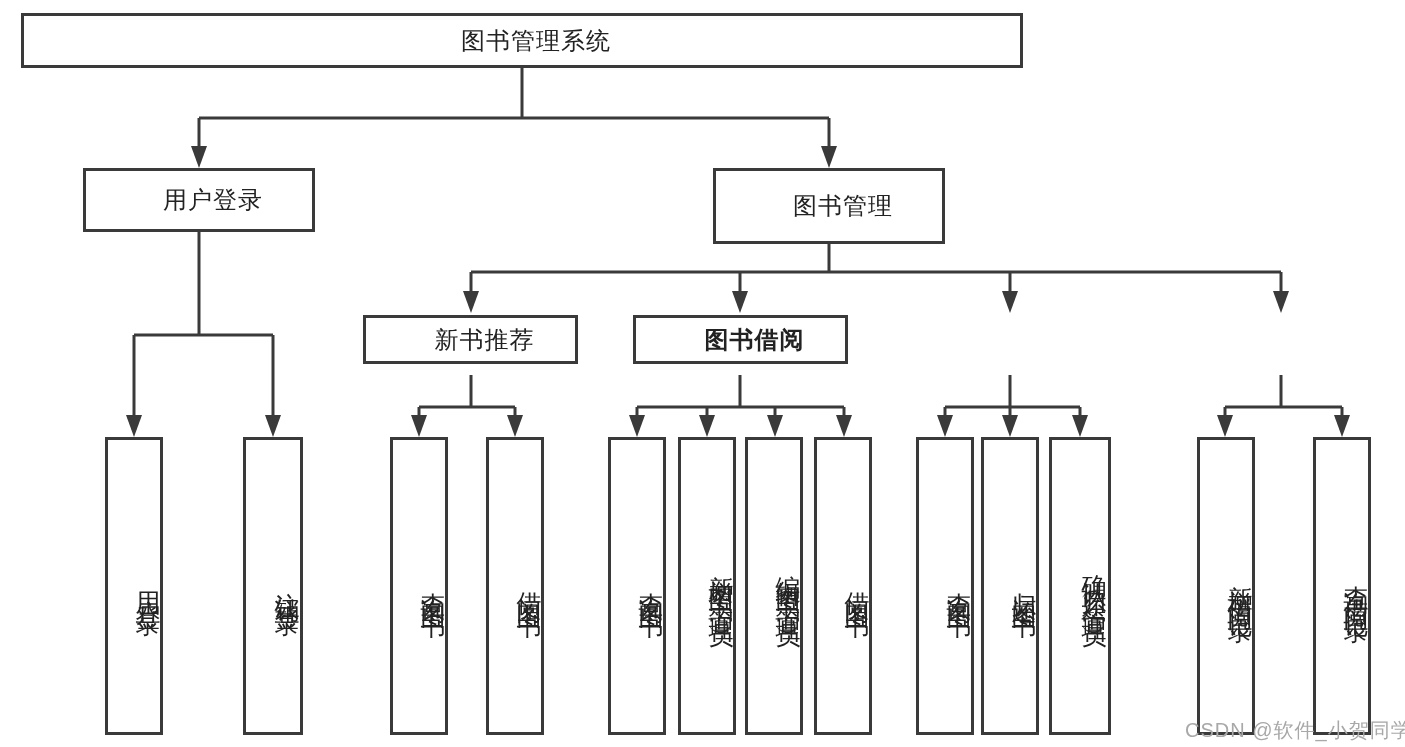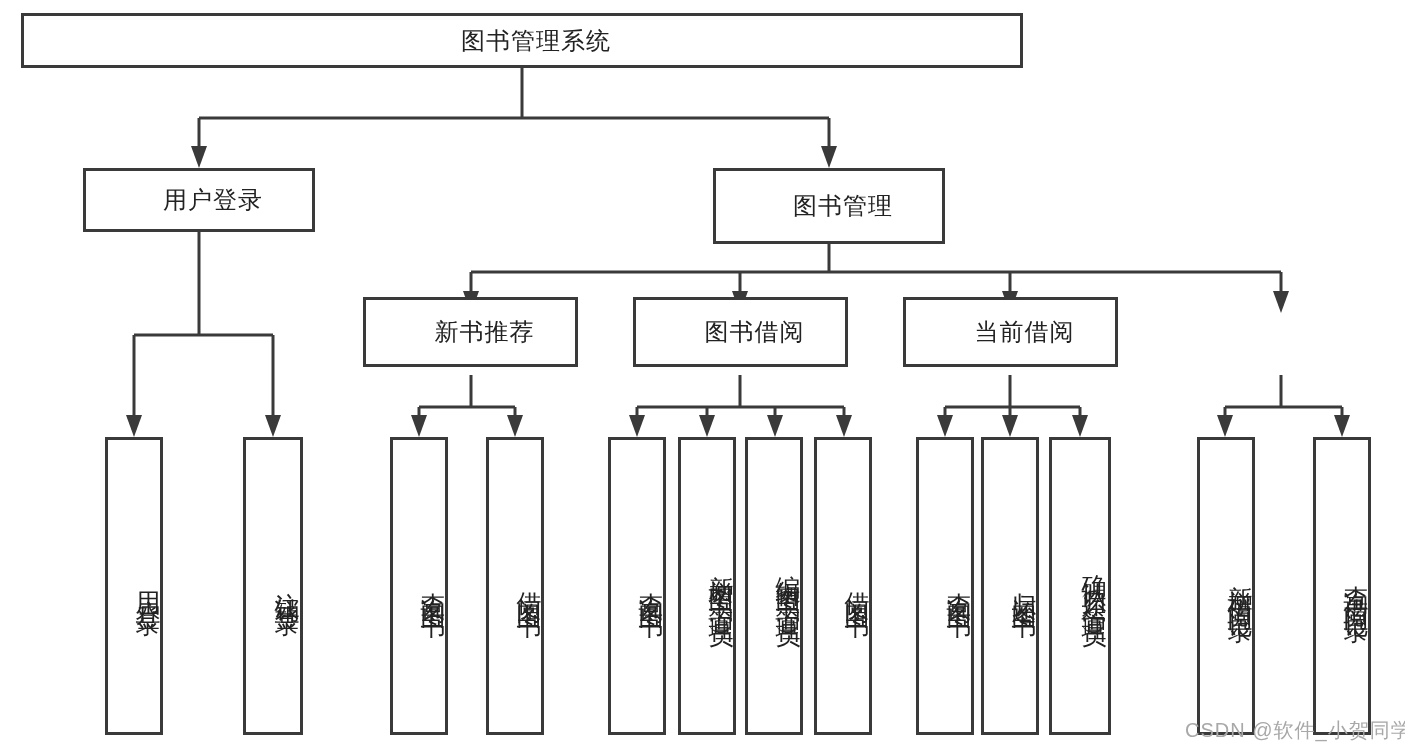--- a/index.html
+++ b/index.html
@@ -40,23 +40,23 @@
     font-size: 25px;
     letter-spacing: 7px;
     line-height: 1;
   }
   
   .n-root   { left: 21px;  top: 13px;  width: 1002px; height: 55px; }
   
   .n-login  { left: 83px;  top: 168px; width: 232px; height: 64px; }
   .n-mgmt   { left: 713px; top: 168px; width: 232px; height: 76px; }
   
-  .lvl3     { top: 297px; height: 70px; width: 215px; }
+  .lvl3     { top: 315px; height: 49px; width: 215px; }
   .n-new    { left: 363px; }
-  .n-borrow { left: 633px; }
+  .n-borrow { left: 633px; font-weight: bold; }
   .n-cur    { left: 903px; }
   .n-rec    { left: 1173px; }
   
   .leaf     { top: 437px; height: 298px; width: 58px; }
   .n-l-login   { left: 105px; }
   .n-l-logout  { left: 243px; width: 60px; }
   .n-l-q1      { left: 390px; }
   .n-l-b1      { left: 486px; }
   .n-l-q2      { left: 608px; }
   .n-l-add     { left: 678px; }
@@ -163,23 +163,20 @@
   <div class="node h-node n-mgmt">
     <span class="lbl">图书管理</span>
   </div>
 
   <div class="node h-node lvl3 n-new">
     <span class="lbl">新书推荐</span>
   </div>
   <div class="node h-node lvl3 n-borrow">
     <span class="lbl">图书借阅</span>
   </div>
-  <div class="node h-node lvl3 n-cur">
-    <span class="lbl">当前借阅</span>
-  </div>
 
   <div class="node v-node leaf n-l-login">
     <span class="lbl">用户登录</span>
   </div>
   <div class="node v-node leaf n-l-logout">
     <span class="lbl">注销登录</span>
   </div>
 
   <div class="node v-node leaf n-l-q1">
     <span class="lbl">查询图书</span>

